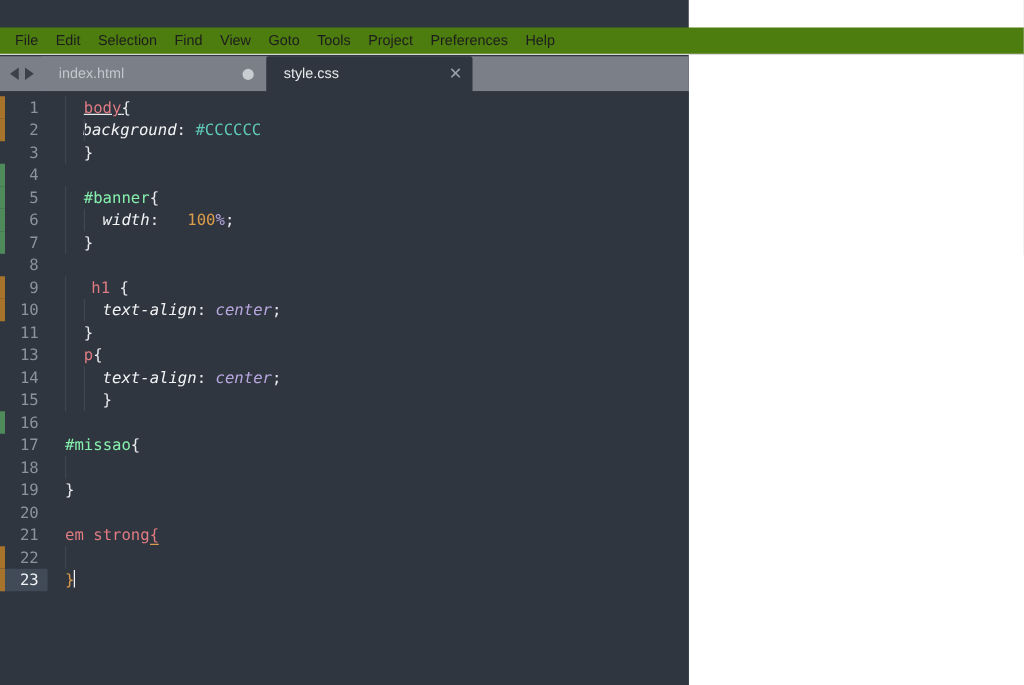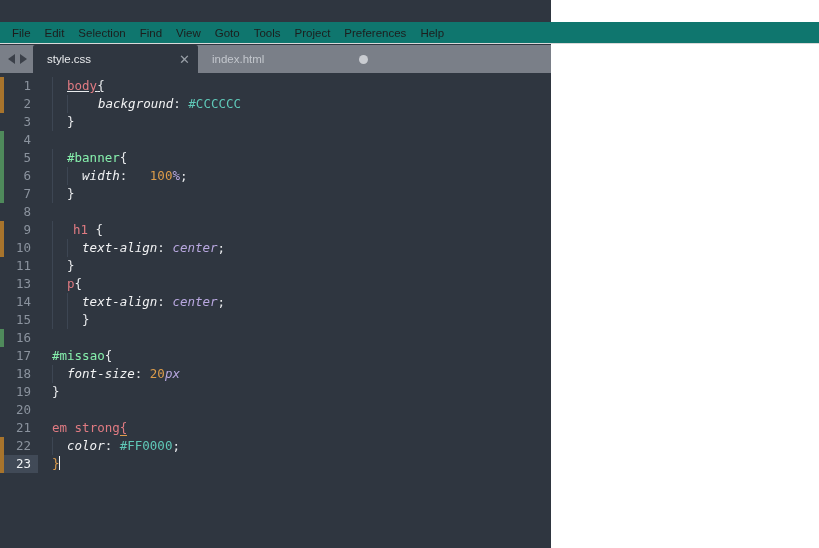--- a/index.html
+++ b/index.html
@@ -66,21 +66,21 @@
     white-space: nowrap;
     letter-spacing: -0.05px;
   }
 
   .menubar {
     position: absolute;
     left: 0;
     top: 22px;
     width: 819px;
     height: 22px;
-    background: #0f766e;
+    background: #4d7c0f;
     display: flex;
     align-items: center;
     padding-left: 5px;
     box-sizing: border-box;
     border-bottom: 1px solid #d9d9d9;
   }
   .menu-item {
     font-size: 11.5px;
     color: #1d1d1d;
     padding: 0 7px;
@@ -275,50 +275,50 @@
     <div class="menu-item">Project</div>
     <div class="menu-item">Preferences</div>
     <div class="menu-item">Help</div>
   </div>
 
   <div class="tabbar">
     <div class="tab-nav">
       <span class="arrow arrow-left"></span>
       <span class="arrow arrow-right"></span>
     </div>
+    <div class="tab inactive">
+      <span class="tab-label">index.html</span>
+      <span class="dirty-dot"></span>
+    </div>
     <div class="tab active">
       <span class="tab-label">style.css</span>
       <span class="tab-close">✕</span>
     </div>
-    <div class="tab inactive">
-      <span class="tab-label">index.html</span>
-      <span class="dirty-dot"></span>
-    </div>
   </div>
 
   <div class="editor">
     <div class="code-area" id="code-area">
         <div class="line"><div class="gutmark modified"></div><div class="lineno">1</div><div class="code"><span class="guide" style="left: 14px;"></span><span style="padding-left: 15.04px; text-decoration: underline;"><span class="t-sel">body</span><span class="t-punct">{</span></span></div></div>
-        <div class="line"><div class="gutmark modified"></div><div class="lineno">2</div><div class="code"><span class="guide" style="left: 14px;"></span><span class="guide" style="left: 29.04px;"></span><span style="padding-left: 46px;"><span class="t-prop">background</span><span class="t-punct">:</span><span class="t-punct"> </span><span class="t-hex">#CCCCCC</span></span></div></div>
+        <div class="line"><div class="gutmark modified"></div><div class="lineno">2</div><div class="code"><span class="guide" style="left: 14px;"></span><span class="guide" style="left: 29.04px;"></span><span style="padding-left: 14px;"><span class="t-prop">background</span><span class="t-punct">:</span><span class="t-punct"> </span><span class="t-hex">#CCCCCC</span></span></div></div>
         <div class="line"><div class="lineno">3</div><div class="code"><span class="guide" style="left: 14px;"></span><span style="padding-left: 15.04px;"><span class="t-punct">}</span></span></div></div>
         <div class="line"><div class="gutmark added"></div><div class="lineno">4</div><div class="code"><span style="padding-left: 0px;"></span></div></div>
         <div class="line"><div class="gutmark added"></div><div class="lineno">5</div><div class="code"><span class="guide" style="left: 14px;"></span><span style="padding-left: 15.04px;"><span class="t-id">#banner</span><span class="t-punct">{</span></span></div></div>
         <div class="line"><div class="gutmark added"></div><div class="lineno">6</div><div class="code"><span class="guide" style="left: 14px;"></span><span class="guide" style="left: 29.04px;"></span><span style="padding-left: 30.08px;"><span class="t-prop">width</span><span class="t-punct">:</span><span class="t-punct">   </span><span class="t-num">100</span><span class="t-unit">%</span><span class="t-punct">;</span></span></div></div>
         <div class="line"><div class="gutmark added"></div><div class="lineno">7</div><div class="code"><span class="guide" style="left: 14px;"></span><span style="padding-left: 15.04px;"><span class="t-punct">}</span></span></div></div>
         <div class="line"><div class="lineno">8</div><div class="code"><span style="padding-left: 0px;"></span></div></div>
         <div class="line"><div class="gutmark modified"></div><div class="lineno">9</div><div class="code"><span class="guide" style="left: 14px;"></span><span style="padding-left: 21px;"><span class="t-sel">h1</span><span class="t-punct"> </span><span class="t-punct">{</span></span></div></div>
         <div class="line"><div class="gutmark modified"></div><div class="lineno">10</div><div class="code"><span class="guide" style="left: 14px;"></span><span class="guide" style="left: 29.04px;"></span><span style="padding-left: 30.08px;"><span class="t-prop">text-align</span><span class="t-punct">:</span><span class="t-punct"> </span><span class="t-val">center</span><span class="t-punct">;</span></span></div></div>
         <div class="line"><div class="lineno">11</div><div class="code"><span class="guide" style="left: 14px;"></span><span style="padding-left: 15.04px;"><span class="t-punct">}</span></span></div></div>
         <div class="line"><div class="lineno">13</div><div class="code"><span class="guide" style="left: 14px;"></span><span style="padding-left: 15.04px;"><span class="t-sel">p</span><span class="t-punct">{</span></span></div></div>
         <div class="line"><div class="lineno">14</div><div class="code"><span class="guide" style="left: 14px;"></span><span class="guide" style="left: 29.04px;"></span><span style="padding-left: 30.08px;"><span class="t-prop">text-align</span><span class="t-punct">:</span><span class="t-punct"> </span><span class="t-val">center</span><span class="t-punct">;</span></span></div></div>
         <div class="line"><div class="lineno">15</div><div class="code"><span class="guide" style="left: 14px;"></span><span class="guide" style="left: 29.04px;"></span><span style="padding-left: 30.08px;"><span class="t-punct">}</span></span></div></div>
         <div class="line"><div class="gutmark added"></div><div class="lineno">16</div><div class="code"><span style="padding-left: 0px;"></span></div></div>
         <div class="line"><div class="lineno">17</div><div class="code"><span style="padding-left: 0px;"><span class="t-id">#missao</span><span class="t-punct">{</span></span></div></div>
-        <div class="line"><div class="lineno">18</div><div class="code"><span class="guide" style="left: 14px;"></span><span style="padding-left: 15.04px;"><span class="t-prop">font-size</span><span class="t-punct">:</span><span class="t-punct"> </span><span class="t-num">20</span><span class="t-unit">px</span></span></div></div>
+        <div class="line"><div class="lineno">18</div><div class="code"><span class="guide" style="left: 14px;"></span></div></div>
         <div class="line"><div class="lineno">19</div><div class="code"><span style="padding-left: 0px;"><span class="t-punct">}</span></span></div></div>
         <div class="line"><div class="lineno">20</div><div class="code"><span style="padding-left: 0px;"></span></div></div>
         <div class="line"><div class="lineno">21</div><div class="code"><span style="padding-left: 0px;"><span class="t-sel">em</span><span class="t-punct"> </span><span class="t-sel">strong</span><span class="t-brace-match">{</span></span></div></div>
-        <div class="line"><div class="gutmark modified"></div><div class="lineno">22</div><div class="code"><span class="guide" style="left: 14px;"></span><span style="padding-left: 15.04px;"><span class="t-prop">color</span><span class="t-punct">:</span><span class="t-punct"> </span><span class="t-hex">#FF0000</span><span class="t-punct">;</span></span></div></div>
+        <div class="line"><div class="gutmark modified"></div><div class="lineno">22</div><div class="code"><span class="guide" style="left: 14px;"></span></div></div>
         <div class="line current"><div class="gutmark modified"></div><div class="lineno">23</div><div class="code"><span style="padding-left: 0px;"><span class="t-brace-unmatched">}</span><span class="caret"></span></span></div></div>
       </div>
   </div>
 
 </div>
 
 </body></html>

